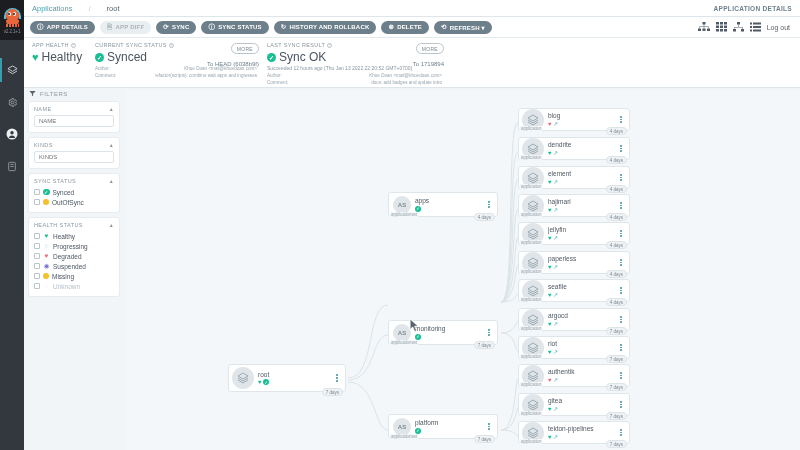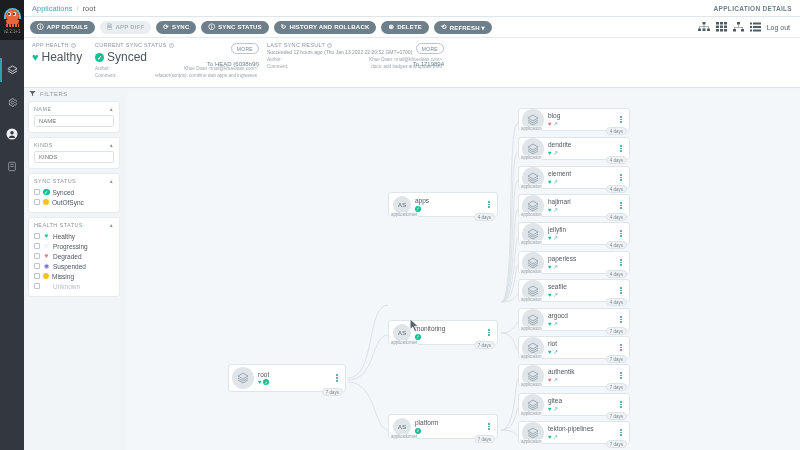--- a/index.html
+++ b/index.html
@@ -58,21 +58,21 @@
     content:''; position: absolute; left: 0; top: 4px; bottom: 4px; width: 2px; background: #2da1b5;
   }
   .rail-item svg { display: block; }
 
   
   .topbar {
     position: absolute; left: 24px; top: 0; right: 0; height: 17px;
     background: #fff; border-bottom: 1px solid #dee6eb;
     display: flex; align-items: center; padding: 0 8px;
   }
-  .crumb { font-size: 7.5px; color: #6d7f8b; display: flex; align-items: center; gap: 4px; }
+  .crumb { font-size: 7.5px; color: #6d7f8b; display: flex; align-items: center; gap: 16px; }
   .crumb a { color: #4aa3b5; text-decoration: none; }
   .crumb .sep { color: #c2ccd2; }
   .crumb .cur { color: #5a646e; }
   .topbar-right {
     margin-left: auto; font-size: 6.5px; color: #6d7f8b; letter-spacing: 0.3px; font-weight: bold;
   }
 
   
   .toolbar {
     position: absolute; left: 24px; top: 17px; right: 0; height: 21px;
@@ -392,20 +392,24 @@
         </div>
       </div>
     </div>
 
     <div class="sbox b3">
       <div class="sb-title">
         <span>LAST SYNC RESULT</span>
         <span class="q">?</span>
       </div>
       <div class="more-btn">MORE</div>
+      <div class="sb-main">
+        <span class="chk">✓</span>
+        <span>Sync OK</span>
+      </div>
       <div class="rev">To 1719894</div>
       <div class="sb-sub">Succeeded 12 hours ago (Thu Jan 13 2022 22:20:52 GMT+0700)</div>
       <div class="kvtable">
         <div class="kvrow">
           <span class="kvk">Author:</span>
           <span class="kvv">Khue Doan &lt;mail@khuedoan.com&gt;</span>
         </div>
         <div class="kvrow">
           <span class="kvk">Comment:</span>
           <span class="kvv">docs: add badges and update intro</span>

